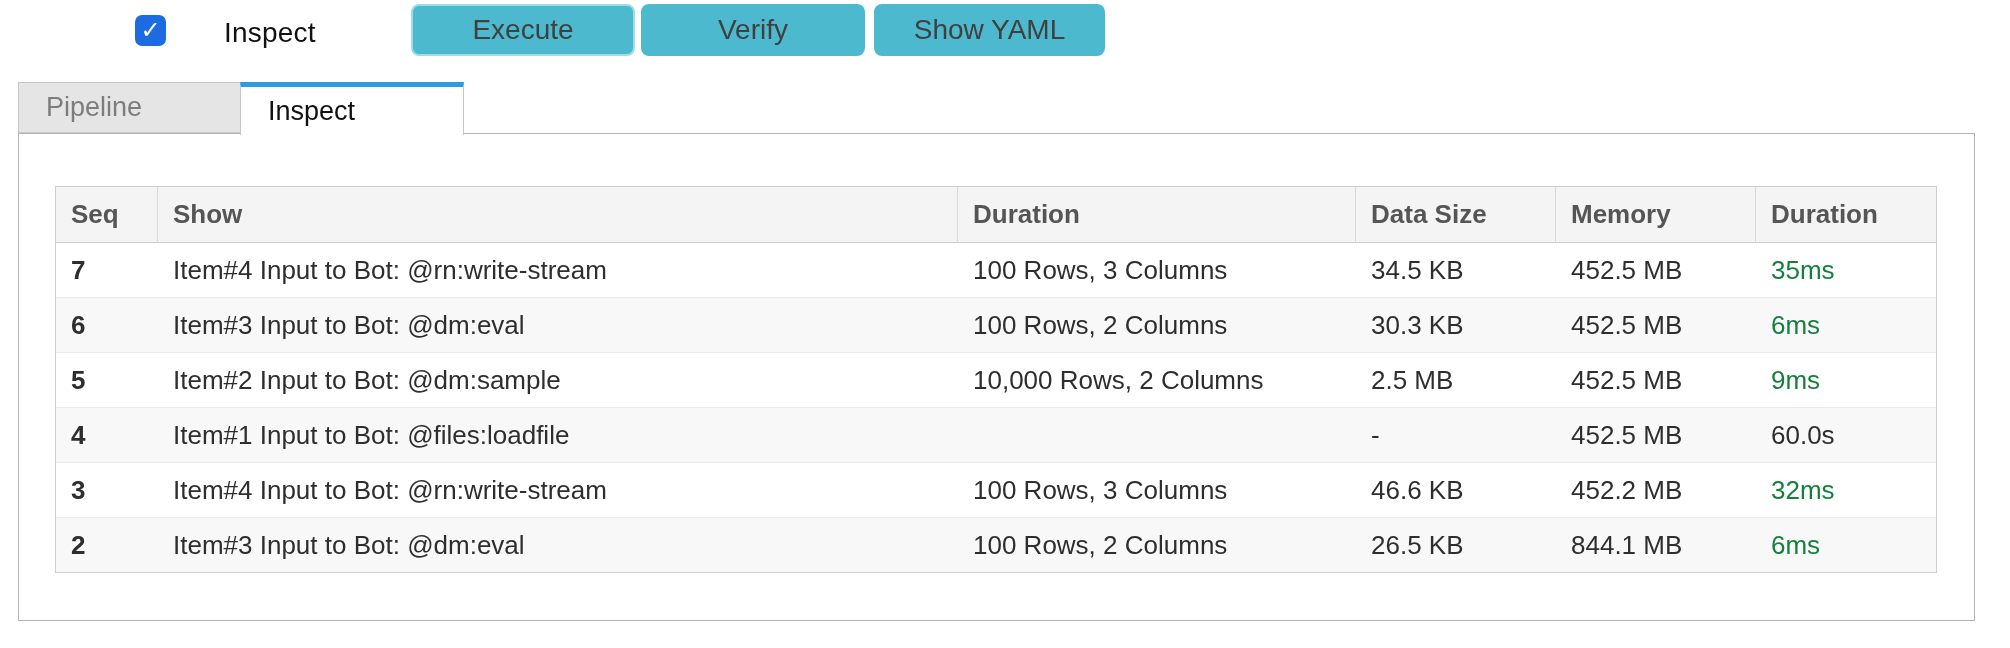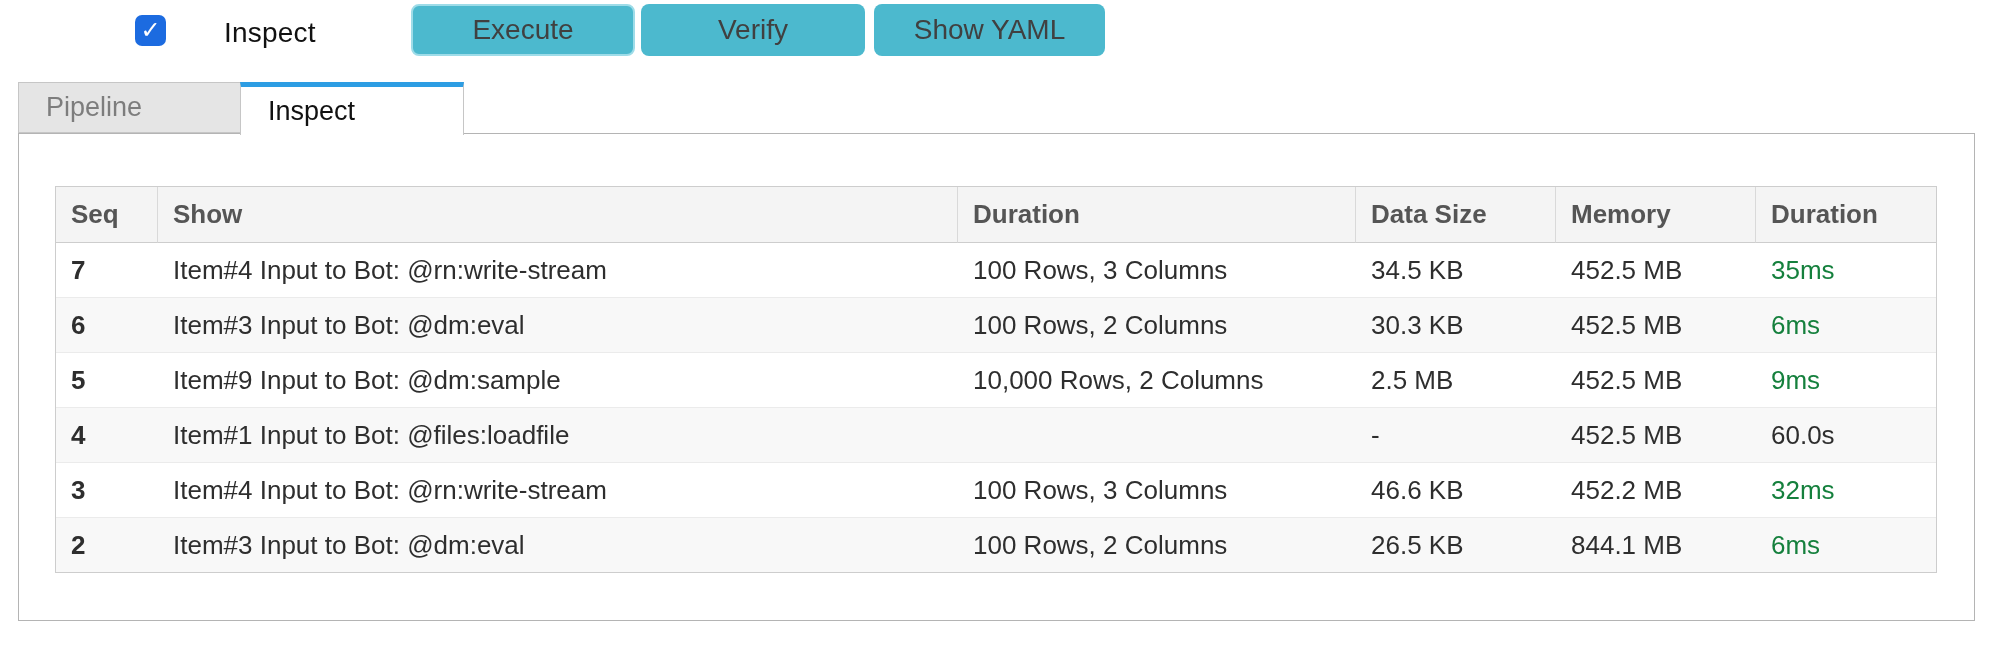--- a/index.html
+++ b/index.html
@@ -116,21 +116,21 @@
         <tr>
           <td class="seq">6</td>
           <td>Item#3 Input to Bot: @dm:eval</td>
           <td>100 Rows, 2 Columns</td>
           <td>30.3 KB</td>
           <td>452.5 MB</td>
           <td class="muted">6ms</td>
         </tr>
         <tr>
           <td class="seq">5</td>
-          <td>Item#9 Input to Bot: @dm:sample</td>
+          <td>Item#2 Input to Bot: @dm:sample</td>
           <td>10,000 Rows, 2 Columns</td>
           <td>2.5 MB</td>
           <td>452.5 MB</td>
           <td class="muted">9ms</td>
         </tr>
         <tr>
           <td class="seq">4</td>
           <td>Item#1 Input to Bot: @files:loadfile</td>
           <td></td>
           <td>-</td>

